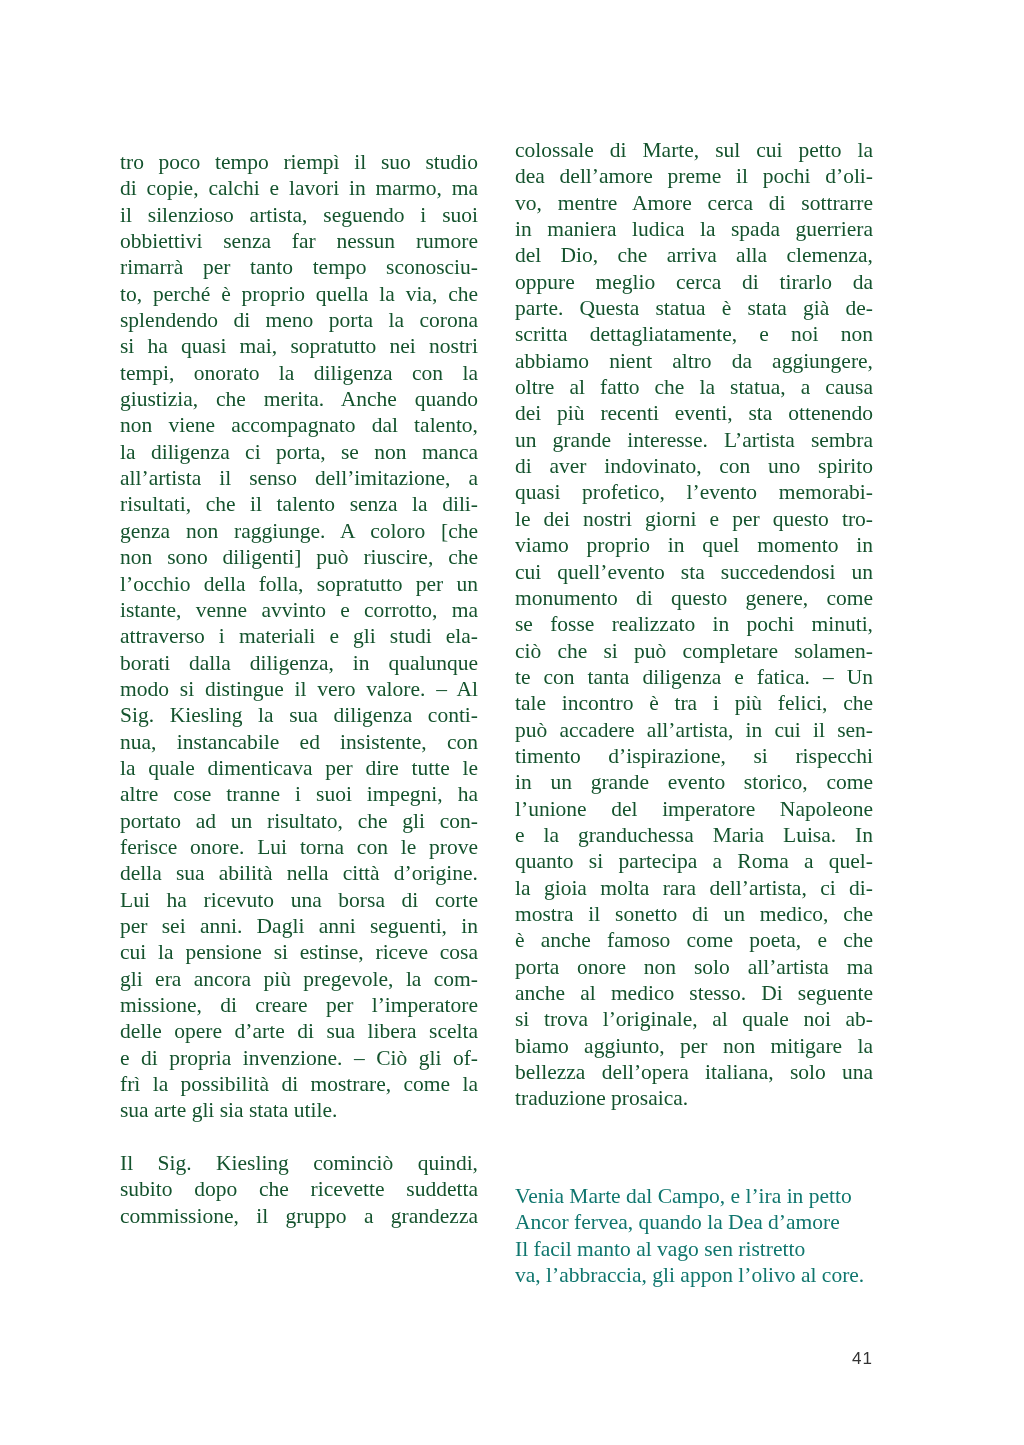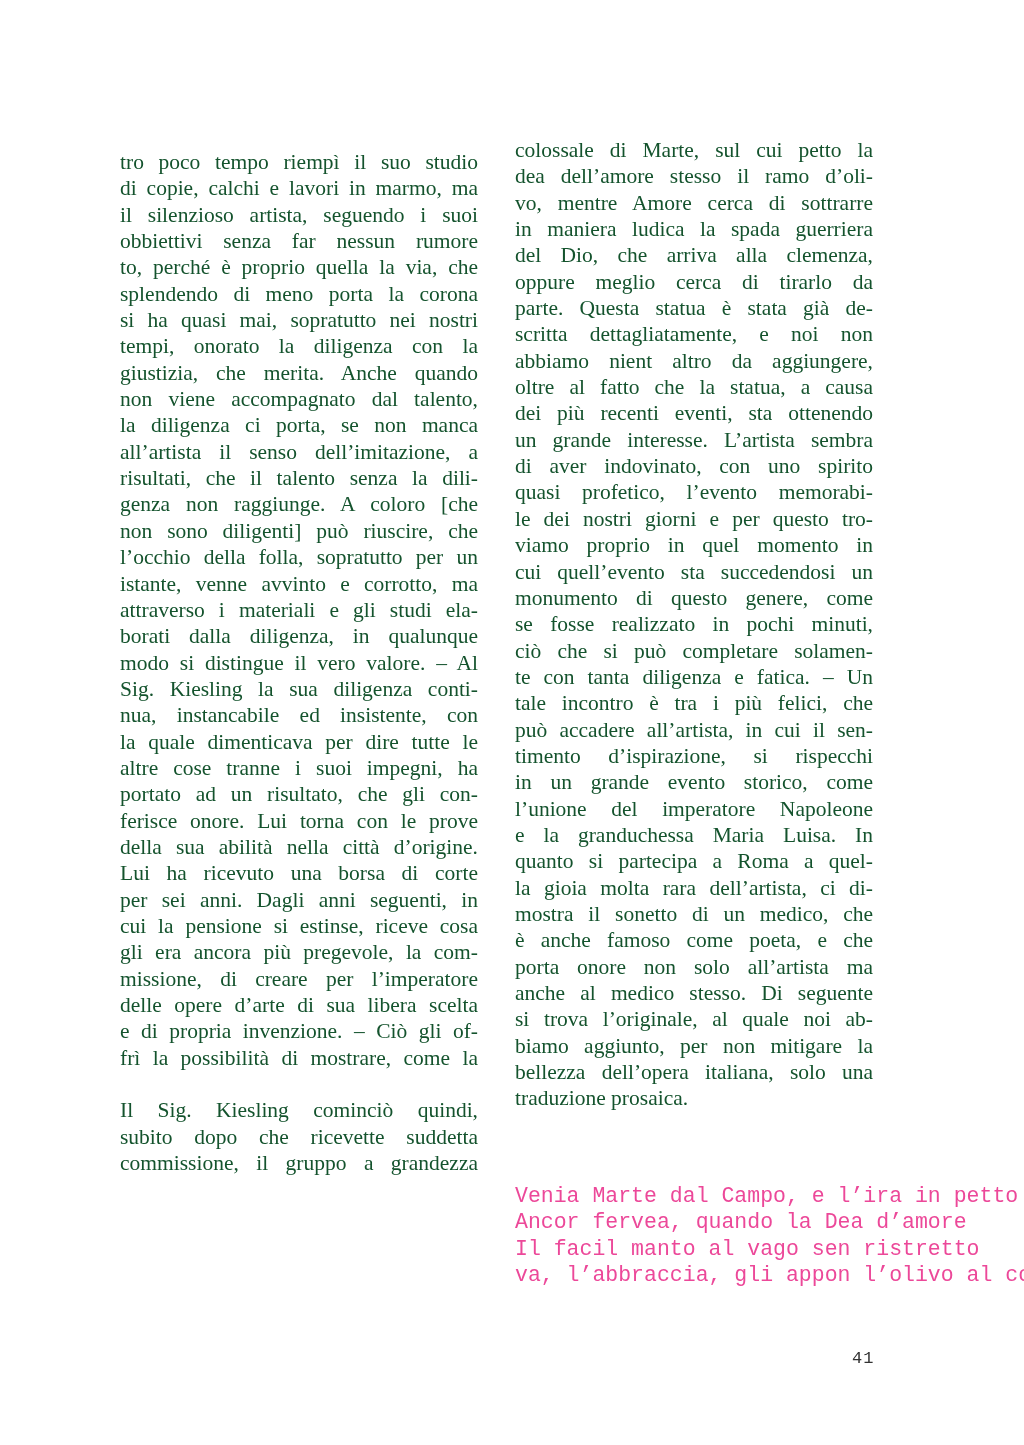--- a/index.html
+++ b/index.html
@@ -22,47 +22,48 @@
       text-align-last: justify;
       height: 26.35px;
     }
     .line.last { text-align-last: left; }
     .gap { display: block; height: 26.35px; }
     .verse {
       position: absolute;
       left: 515px;
       top: 1183px;
       width: 370px;
-      font-family: Liberation Mono, monospace;
+      font-family: Liberation Serif, serif;
       font-size: 21.5px;
       line-height: 26.35px;
-      color: #ec4899;
+      color: #0f766e;
     }
     .verse .vline { display: block; white-space: nowrap; }
     .page-number {
       position: absolute;
       left: 852px;
       top: 1349px;
-      font-family: Liberation Mono, monospace;
+      font-family: Liberation Sans, sans-serif;
       font-size: 17px;
       color: #333333;
       letter-spacing: 1px;
     }
   </style>
 </head>
 <body>
 
 <div class="page">
 
   <div class="col col-left">
     <div>
       <span class="line">tro poco tempo riempì il suo studio</span>
       <span class="line">di copie, calchi e lavori in marmo, ma</span>
       <span class="line">il silenzioso artista, seguendo i suoi</span>
       <span class="line">obbiettivi senza far nessun rumore</span>
+      <span class="line">rimarrà per tanto tempo sconosciu-</span>
       <span class="line">to, perché è proprio quella la via, che</span>
       <span class="line">splendendo di meno porta la corona</span>
       <span class="line">si ha quasi mai, sopratutto nei nostri</span>
       <span class="line">tempi, onorato la diligenza con la</span>
       <span class="line">giustizia, che merita. Anche quando</span>
       <span class="line">non viene accompagnato dal talento,</span>
       <span class="line">la diligenza ci porta, se non manca</span>
       <span class="line">all’artista il senso dell’imitazione, a</span>
       <span class="line">risultati, che il talento senza la dili-</span>
       <span class="line">genza non raggiunge. A coloro [che</span>
@@ -80,33 +81,34 @@
       <span class="line">ferisce onore. Lui torna con le prove</span>
       <span class="line">della sua abilità nella città d’origine.</span>
       <span class="line">Lui ha ricevuto una borsa di corte</span>
       <span class="line">per sei anni. Dagli anni seguenti, in</span>
       <span class="line">cui la pensione si estinse, riceve cosa</span>
       <span class="line">gli era ancora più pregevole, la com-</span>
       <span class="line">missione, di creare per l’imperatore</span>
       <span class="line">delle opere d’arte di sua libera scelta</span>
       <span class="line">e di propria invenzione. – Ciò gli of-</span>
       <span class="line">frì la possibilità di mostrare, come la</span>
+      <span class="line last">sua arte gli sia stata utile.</span>
     </div>
     <span class="gap"></span>
     <div>
       <span class="line">Il Sig. Kiesling cominciò quindi,</span>
       <span class="line">subito dopo che ricevette suddetta</span>
       <span class="line">commissione, il gruppo a grandezza</span>
     </div>
   </div>
 
   <div class="col col-right">
     <div>
       <span class="line">colossale di Marte, sul cui petto la</span>
-      <span class="line">dea dell’amore stesso il ramo d’oli-</span>
+      <span class="line">dea dell’amore preme il pochi d’oli-</span>
       <span class="line">vo, mentre Amore cerca di sottrarre</span>
       <span class="line">in maniera ludica la spada guerriera</span>
       <span class="line">del Dio, che arriva alla clemenza,</span>
       <span class="line">oppure meglio cerca di tirarlo da</span>
       <span class="line">parte. Questa statua è stata già de-</span>
       <span class="line">scritta dettagliatamente, e noi non</span>
       <span class="line">abbiamo nient altro da aggiungere,</span>
       <span class="line">oltre al fatto che la statua, a causa</span>
       <span class="line">dei più recenti eventi, sta ottenendo</span>
       <span class="line">un grande interesse. L’artista sembra</span>

